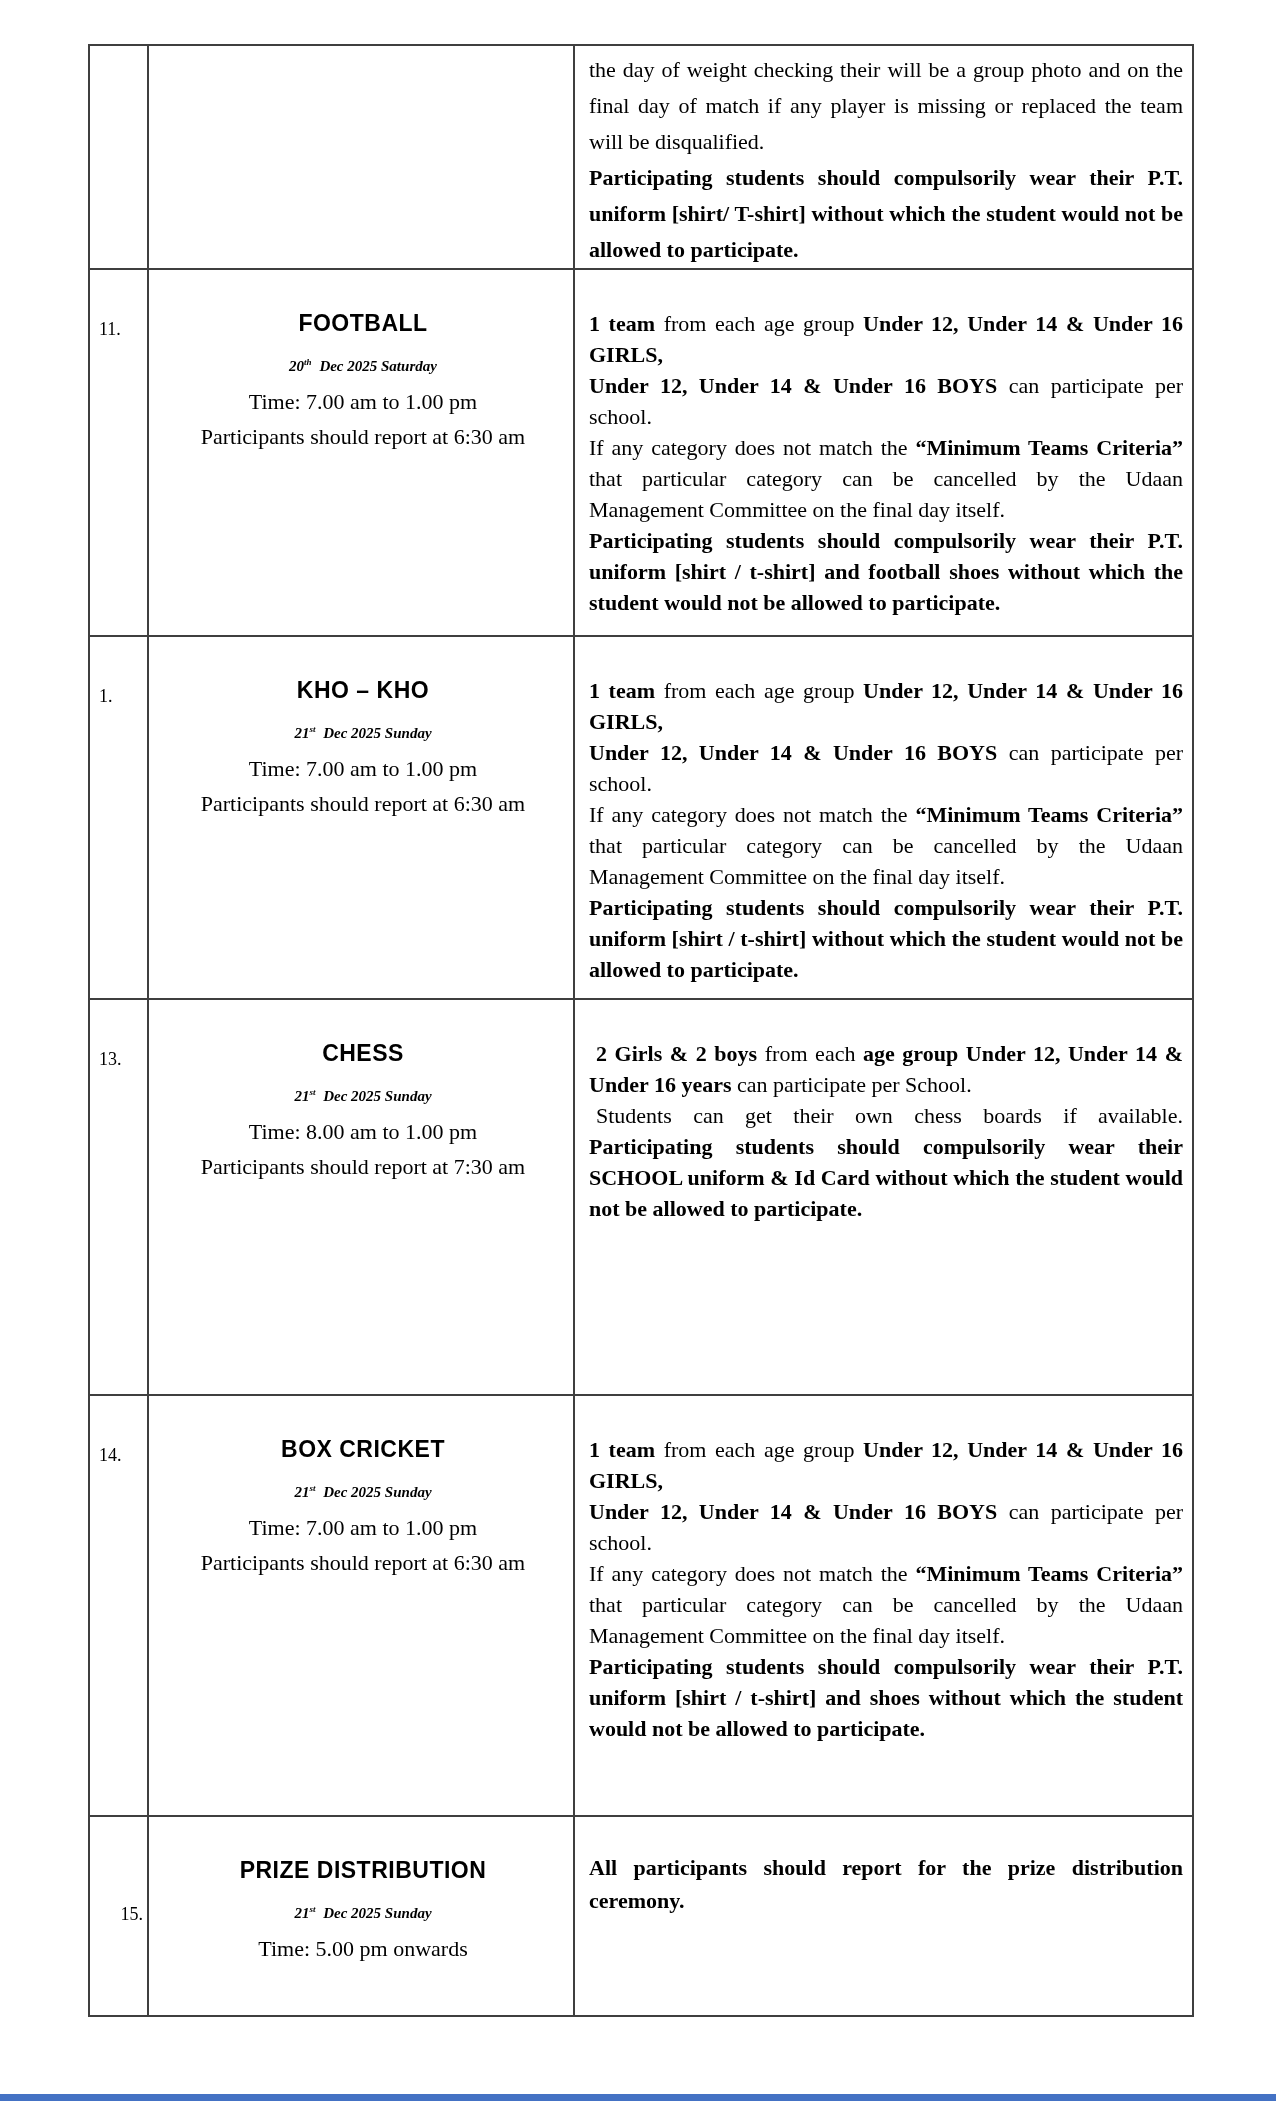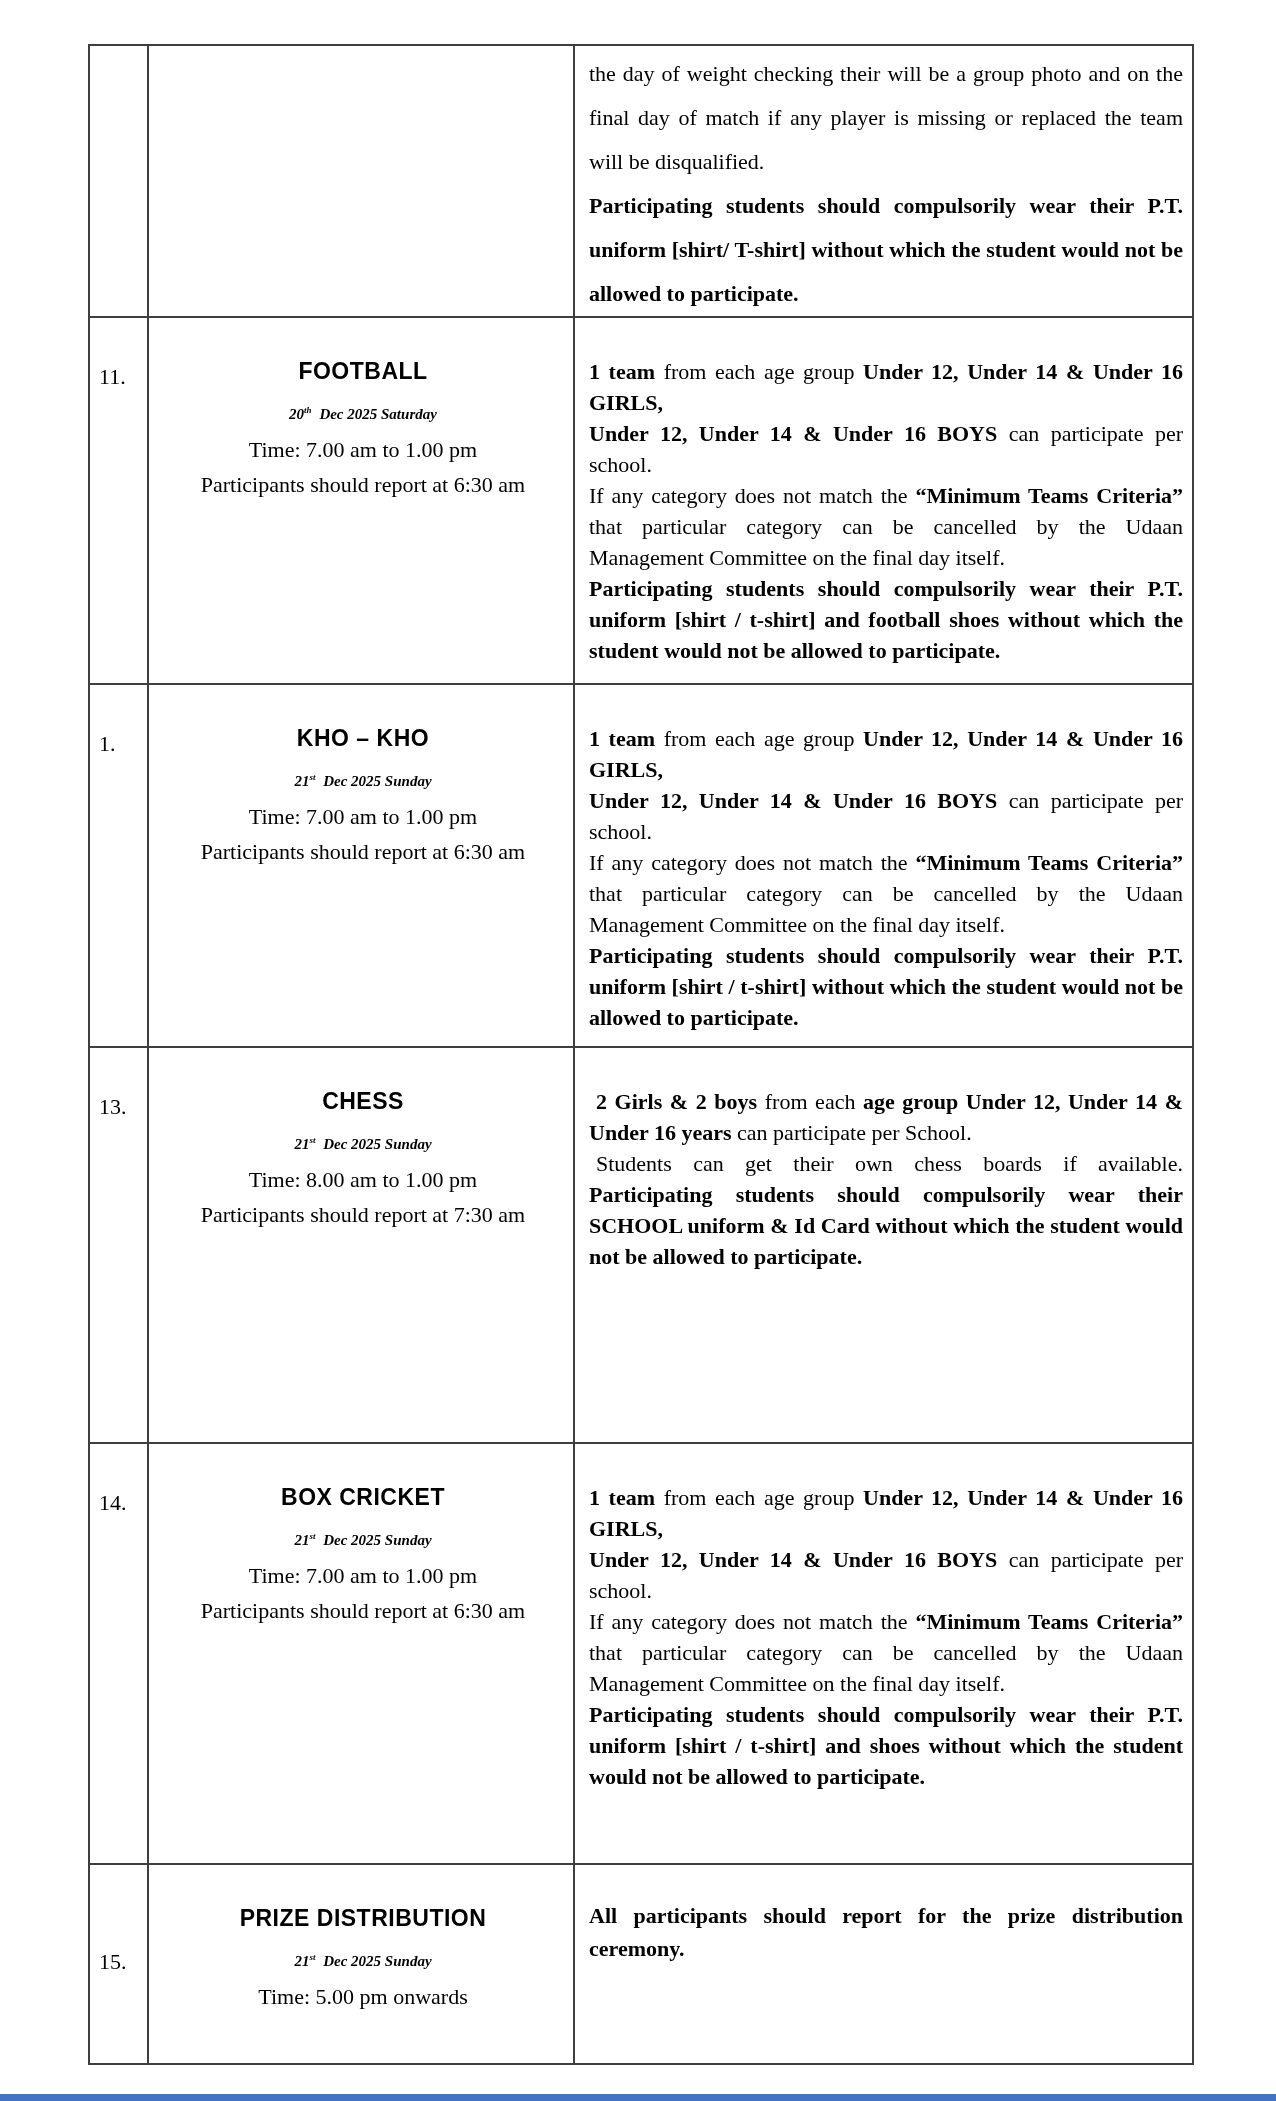--- a/index.html
+++ b/index.html
@@ -29,44 +29,44 @@
   col.c3{width:619px;}
 
   tr.r0{height:199px;}
   tr.r1{height:367px;}
   tr.r2{height:363px;}
   tr.r3{height:396px;}
   tr.r4{height:421px;border-radius:28px;}
   tr.r5{height:200px;}
 
   .c-num{
-    font-size:22px;line-height:26px;
+    font-size:18px;line-height:26px;
     padding:46px 4px 0 9px;
   }
-  tr.r5 .c-num{padding-top:84px;}
+  tr.r5 .c-num{padding-top:84px;text-align:right;}
 
   .c-event{padding:40px 10px 0 14px;text-align:center;}
   .e-title{
     font-family:"Liberation Sans", sans-serif;
     font-weight:700;font-size:23px;line-height:27px;
     letter-spacing:0.5px;
   }
   .e-date{
     font-weight:700;font-style:italic;
     font-size:15px;line-height:35px;margin-top:8px;
   }
   .e-date sup{font-size:0.60em;margin-right:4px;}
   .e-line{font-size:22px;line-height:35px;}
 
   .c-rules{
     padding:38px 9px 0 14px;
     font-size:22px;line-height:31px;
     text-align:justify;
   }
-  tr.r0 .c-rules{padding-top:6px;line-height:44px;}
+  tr.r0 .c-rules{padding-top:6px;line-height:36px;}
   tr.r5 .c-rules{padding-top:34px;line-height:33px;}
   .rule-p{margin:0;}
   .rule-p.indent{text-indent:7px;}
   .b{font-weight:700;}
 
   .bottom-line{
     position:absolute;left:0;top:2094px;
     width:1276px;height:7px;
   }
 </style>

